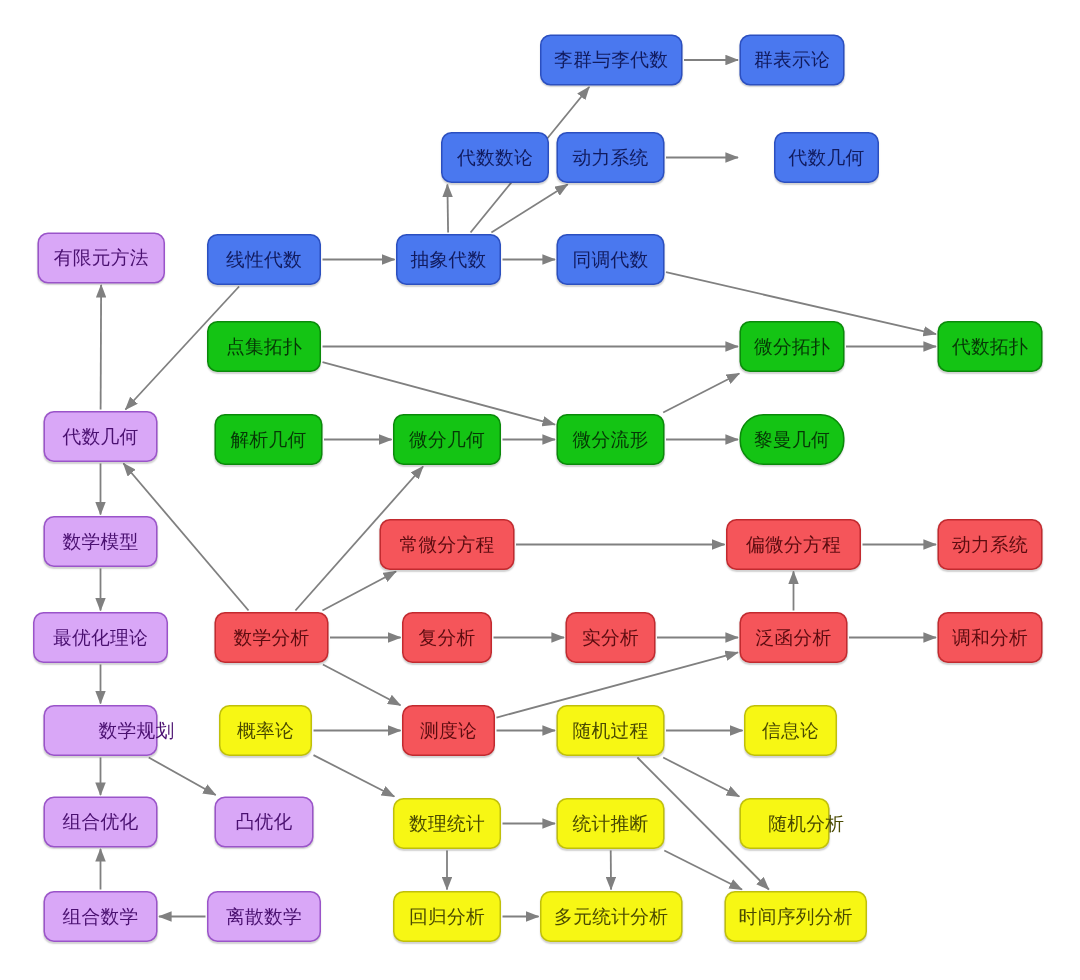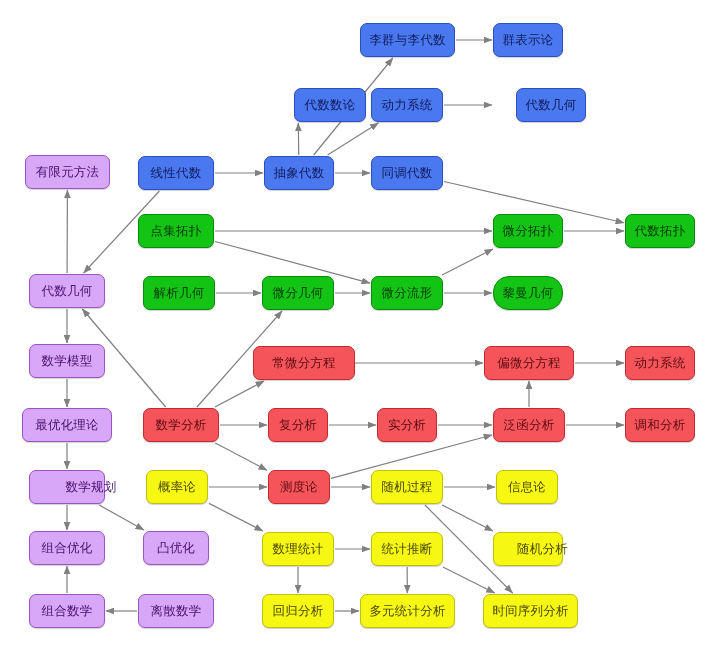--- a/index.html
+++ b/index.html
@@ -103,32 +103,32 @@
       <div class="node n-blue" style="left: 360px; top: 23px; width: 95px; height: 34px;">李群与李代数</div>
       <div class="node n-blue" style="left: 493px; top: 23px; width: 70px; height: 34px;">群表示论</div>
       <div class="node n-blue" style="left: 493px; top: 88px; width: 70px; height: 34px; margin-left: 23px;">代数几何</div>
       <div class="node n-green" style="left: 138px; top: 214px; width: 76px; height: 34px;">点集拓扑</div>
       <div class="node n-green" style="left: 493px; top: 214px; width: 70px; height: 34px;">微分拓扑</div>
       <div class="node n-green" style="left: 625px; top: 214px; width: 70px; height: 34px;">代数拓扑</div>
       <div class="node n-green" style="left: 143px; top: 276px; width: 72px; height: 34px;">解析几何</div>
       <div class="node n-green" style="left: 262px; top: 276px; width: 72px; height: 34px;">微分几何</div>
       <div class="node n-green" style="left: 371px; top: 276px; width: 72px; height: 34px;">微分流形</div>
       <div class="node n-green" style="left: 493px; top: 276px; width: 70px; height: 34px; border-radius: 16px;">黎曼几何</div>
-      <div class="node n-red" style="left: 253px; top: 346px; width: 102px; height: 34px;">常微分方程</div>
+      <div class="node n-red" style="left: 253px; top: 346px; width: 90px; height: 34px;">常微分方程</div>
       <div class="node n-red" style="left: 484px; top: 346px; width: 90px; height: 34px;">偏微分方程</div>
       <div class="node n-red" style="left: 625px; top: 346px; width: 70px; height: 34px;">动力系统</div>
       <div class="node n-red" style="left: 143px; top: 408px; width: 76px; height: 34px;">数学分析</div>
       <div class="node n-red" style="left: 268px; top: 408px; width: 60px; height: 34px;">复分析</div>
       <div class="node n-red" style="left: 377px; top: 408px; width: 60px; height: 34px;">实分析</div>
       <div class="node n-red" style="left: 493px; top: 408px; width: 72px; height: 34px;">泛函分析</div>
       <div class="node n-red" style="left: 625px; top: 408px; width: 70px; height: 34px;">调和分析</div>
       <div class="node n-red" style="left: 268px; top: 470px; width: 62px; height: 34px;">测度论</div>
       <div class="node n-yellow" style="left: 146px; top: 470px; width: 62px; height: 34px;">概率论</div>
       <div class="node n-yellow" style="left: 371px; top: 470px; width: 72px; height: 34px;">随机过程</div>
       <div class="node n-yellow" style="left: 496px; top: 470px; width: 62px; height: 34px;">信息论</div>
       <div class="node n-yellow" style="left: 262px; top: 532px; width: 72px; height: 34px;">数理统计</div>
       <div class="node n-yellow" style="left: 371px; top: 532px; width: 72px; height: 34px;">统计推断</div>
-      <div class="node n-yellow" style="left: 493px; top: 532px; width: 70px; height: 34px; padding-left: 29px;">随机分析</div>
+      <div class="node n-yellow" style="left: 493px; top: 532px; width: 60px; height: 34px; padding-left: 29px;">随机分析</div>
       <div class="node n-yellow" style="left: 262px; top: 594px; width: 72px; height: 34px;">回归分析</div>
       <div class="node n-yellow" style="left: 360px; top: 594px; width: 95px; height: 34px;">多元统计分析</div>
       <div class="node n-yellow" style="left: 483px; top: 594px; width: 95px; height: 34px;">时间序列分析</div>
     </div>
 </div>
 
 </body></html>

